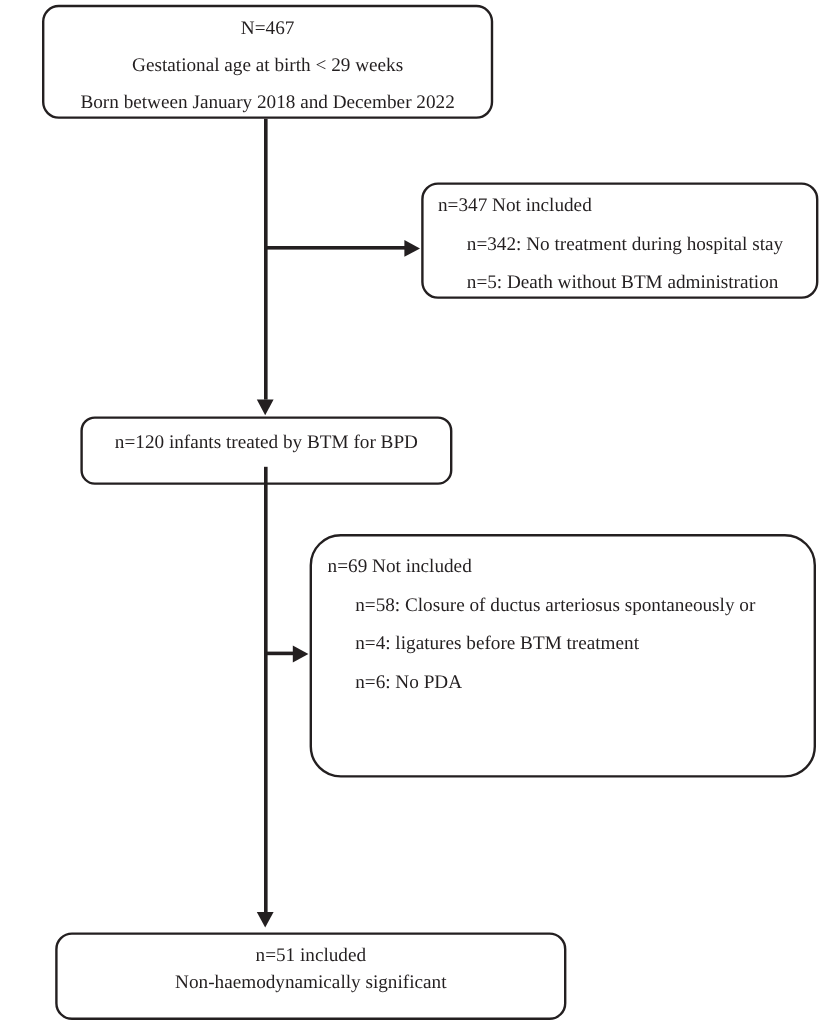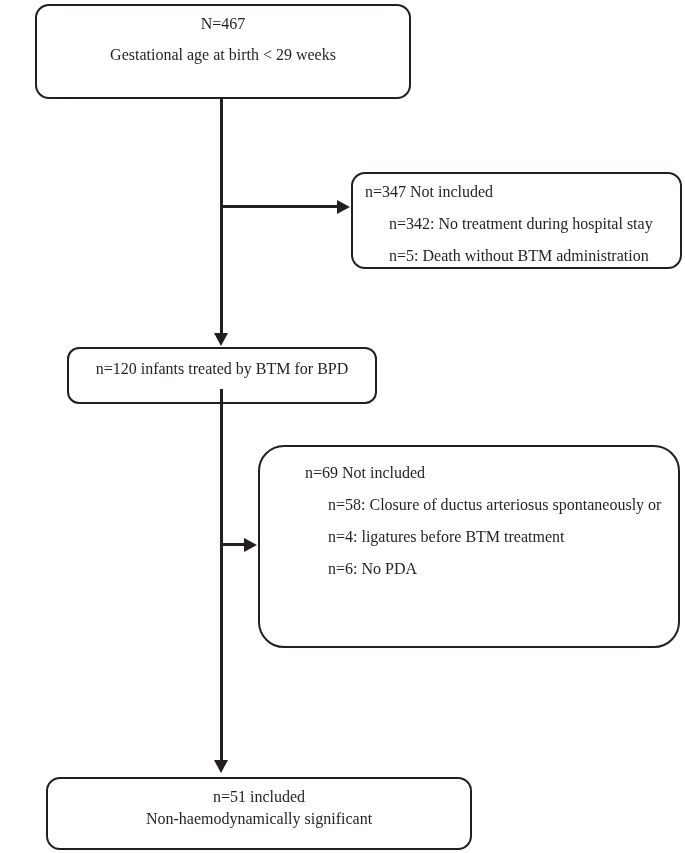--- a/index.html
+++ b/index.html
@@ -29,42 +29,42 @@
   
   #top-box {
     left: 35px; top: 4px;
     width: 376px; height: 95px;
     border-radius: 14px;
     padding-top: 2px;
   }
   #top-box .line { line-height: 31px; }
   
   #excl-box-1 {
-    left: 351px; top: 172px;
+    left: 351px; top: 152px;
     width: 331px; height: 97px;
     border-radius: 14px;
     padding: 2px 0 0 12px;
   }
   #excl-box-1 .line { line-height: 32px; white-space: nowrap; }
   #excl-box-1 .indent { padding-left: 24px; }
   
   #middle-box {
     left: 67px; top: 347px;
     width: 310px; height: 57px;
     border-radius: 12px;
   }
   #middle-box .line { line-height: 39px; }
   
   #excl-box-2 {
     left: 258px; top: 445px;
     width: 422px; height: 203px;
     border-radius: 26px;
     padding: 10px 0 0 13px;
   }
-  #excl-box-2 .line { line-height: 32px; white-space: nowrap; margin-left: 32px; }
+  #excl-box-2 .line { line-height: 32px; white-space: nowrap; }
   #excl-box-2 .indent { padding-left: 23px; }
   
   #bottom-box {
     left: 2px; top: 777px;
     width: 426px; height: 73px;
     border-radius: 14px;
     padding-top: 7px;
     margin-left: 44px;
   }
   #bottom-box .line { line-height: 22px; }
@@ -97,20 +97,21 @@
   #head-right-2 { left: 244px; top: 538px; }
 </style>
 </head>
 <body>
 
 <div id="canvas">
 
   <div class="box centered" id="top-box">
     <div class="line">N=467</div>
     <div class="line">Gestational age at birth &lt; 29 weeks</div>
+    <div class="line">Born between January 2018 and December 2022</div>
   </div>
 
   <div class="vline" id="vline-1"></div>
   <div class="arrowhead arrow-down" id="head-down-1"></div>
 
   <div class="hline" id="hline-1"></div>
   <div class="arrowhead arrow-right" id="head-right-1"></div>
 
   <div class="box" id="excl-box-1">
     <div class="line">n=347 Not included</div>

